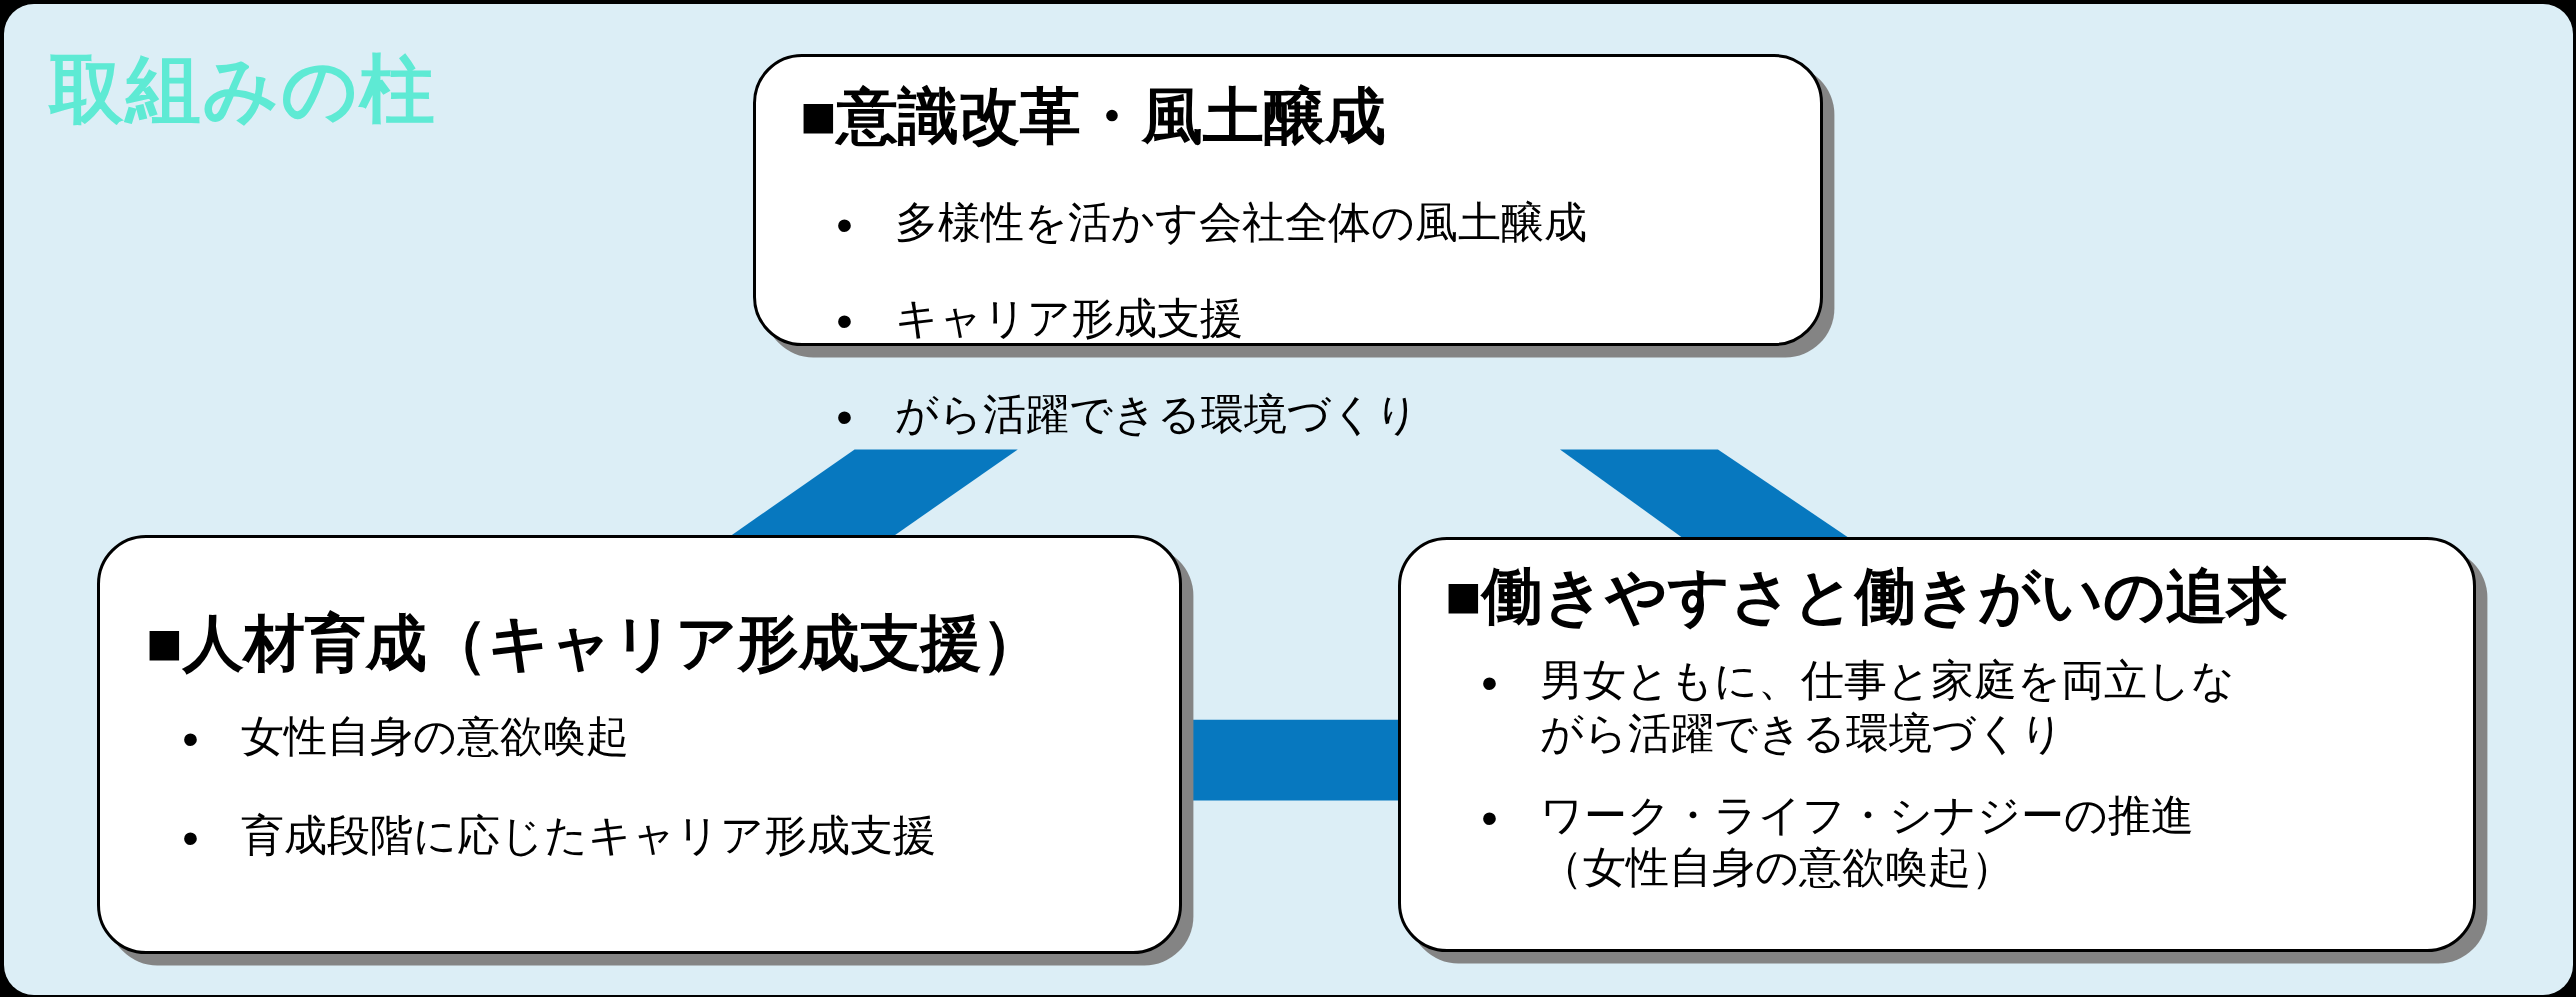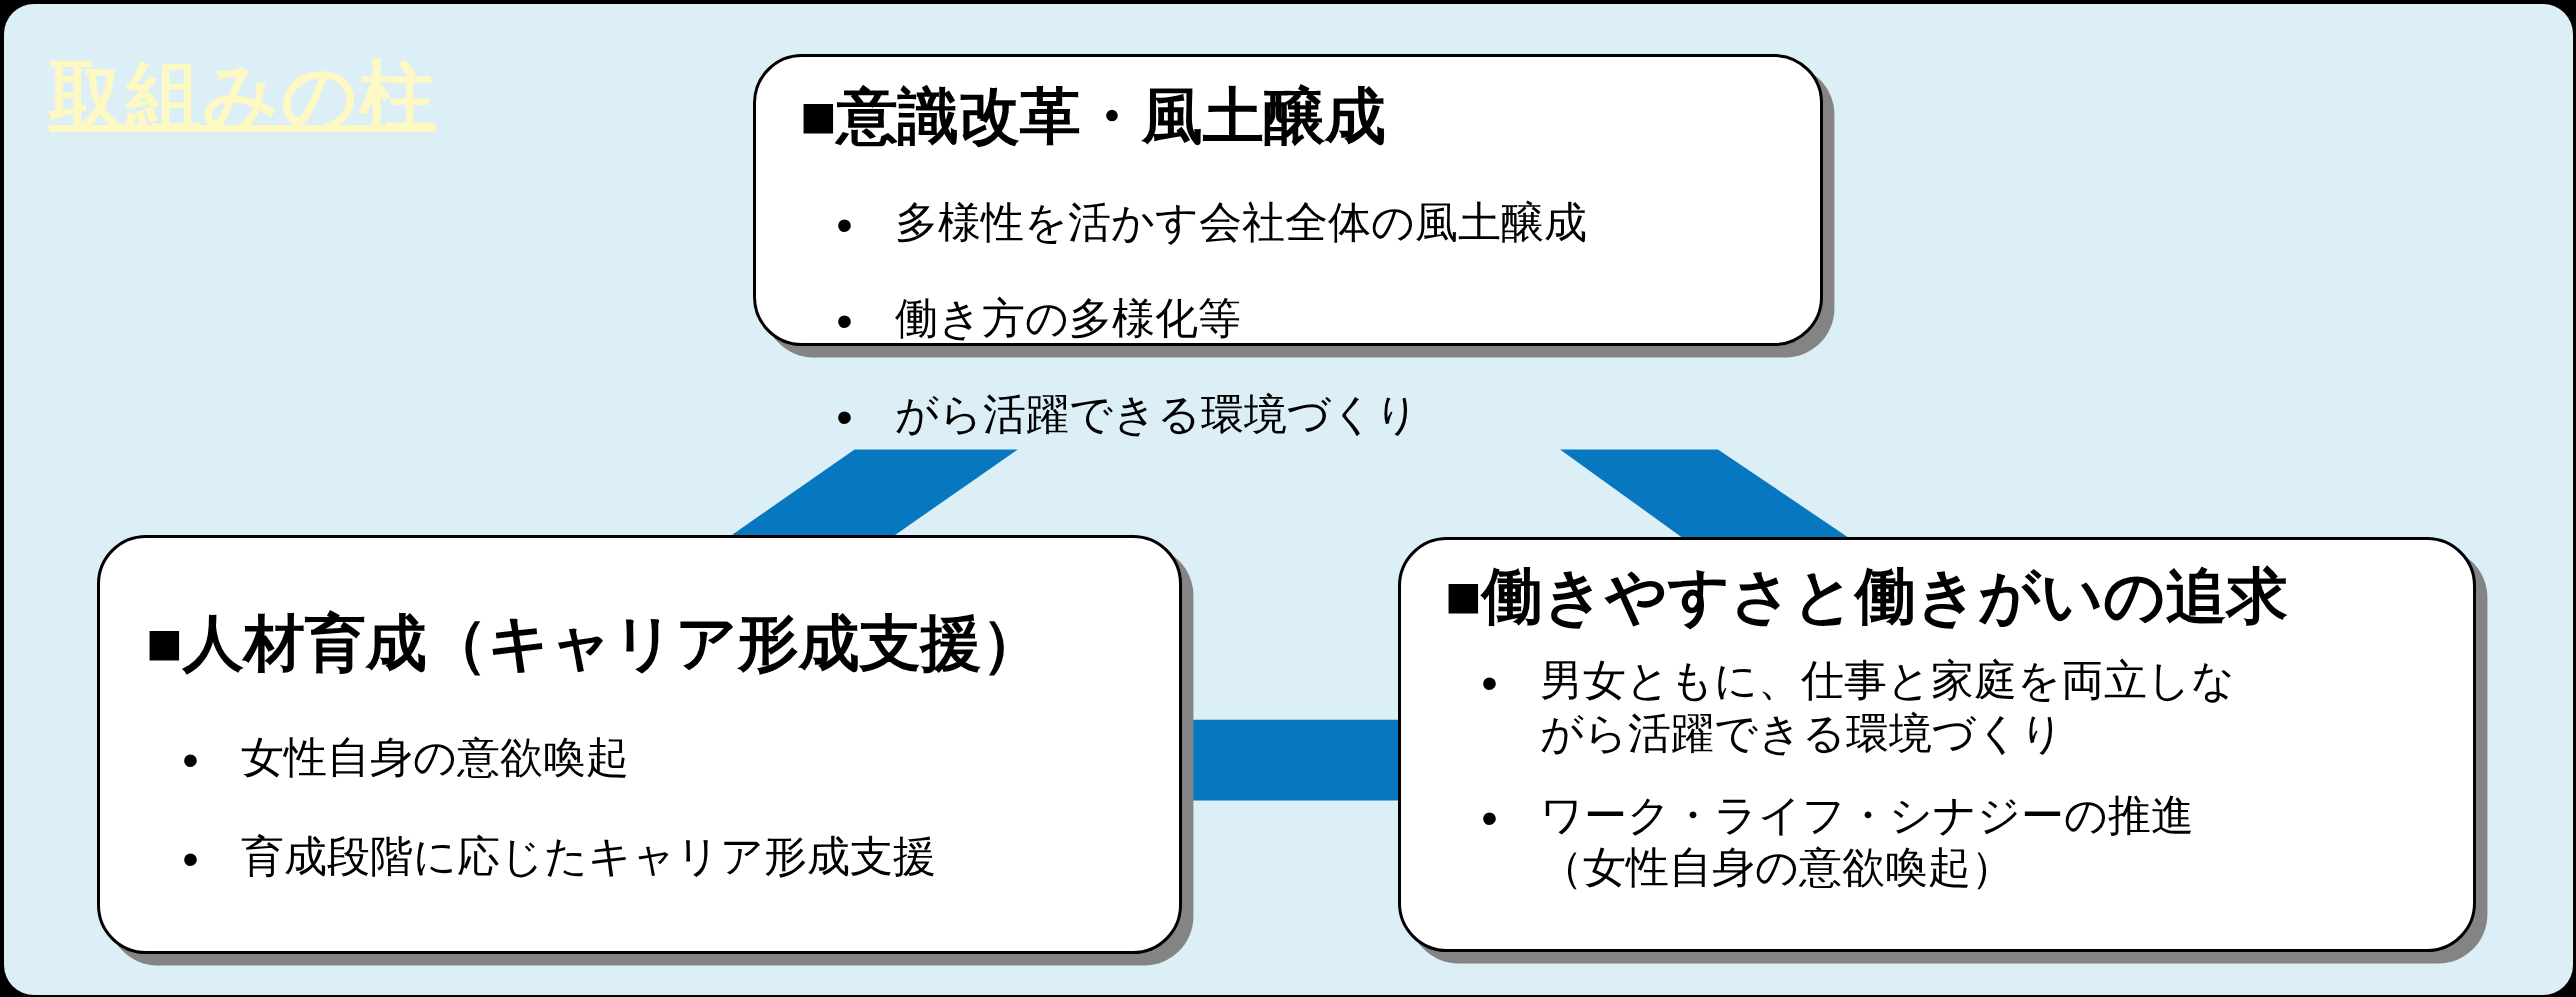--- a/index.html
+++ b/index.html
@@ -11,27 +11,26 @@
     overflow:hidden;
   }
   .panel{
     position:absolute;
     inset:3.5px;
     background:#dceef6;
     border-radius:30px;
   }
   .page-title{
     position:absolute;
-    left:49px;top:46px;
+    left:49px;top:40px;
     font-size:75px;
     font-weight:bold;
-    color:#fef9c3;
+    color:#5eead4;
     letter-spacing:1.8px;
     z-index:3;
-    text-decoration:underline;
   }
   .connectors{
     position:absolute;left:0;top:0;
     width:2576px;height:998px;
     z-index:1;
   }
   .box{
     position:absolute;
     background:#fff;
     border:3.5px solid #000;
@@ -44,21 +43,21 @@
   .box-top{   left:753px;  top:54px;  width:1070px; height:292px; padding:26px 35px 0 44px; }
   .box-left{  left:97px;  top:535px; width:1085px; height:419px; padding:72px 35px 0 46px; }
   .box-right{ left:1398px; top:537px; width:1078px; height:415px; padding:23px 32px 0 44px; }
   .box-header{
     font-size:61px;
     font-weight:bold;
     white-space:nowrap;
     line-height:1.1;
   }
   .box-top  .box-header{margin-bottom:46px;}
-  .box-left .box-header{margin-bottom:54px;}
+  .box-left .box-header{margin-bottom:33px;}
   .box-right .box-header{margin-bottom:24px;}
   .bullets{
     display:flex;
     flex-direction:column;
     padding-left:26px;
   }
   .box-top  .bullets{gap:37px;}
   .box-left .bullets{gap:40px;}
   .box-right .bullets{gap:30px;}
   .bullet-row{
@@ -95,21 +94,21 @@
 
 <div class="box box-top">
   <div class="box-header">■意識改革・風土醸成</div>
   <div class="bullets">
       <div class="bullet-row">
         <span class="bullet-marker">•</span>
         <span class="bullet-text">多様性を活かす会社全体の風土醸成</span>
       </div>
       <div class="bullet-row">
         <span class="bullet-marker">•</span>
-        <span class="bullet-text">働き方の多様化等</span>
+        <span class="bullet-text">キャリア形成支援</span>
       </div>
       <div class="bullet-row">
         <span class="bullet-marker">•</span>
         <span class="bullet-text">がら活躍できる環境づくり</span>
       </div>
     </div>
 </div>
 
 <div class="box box-left">
   <div class="box-header">■人材育成（キャリア形成支援）</div>

